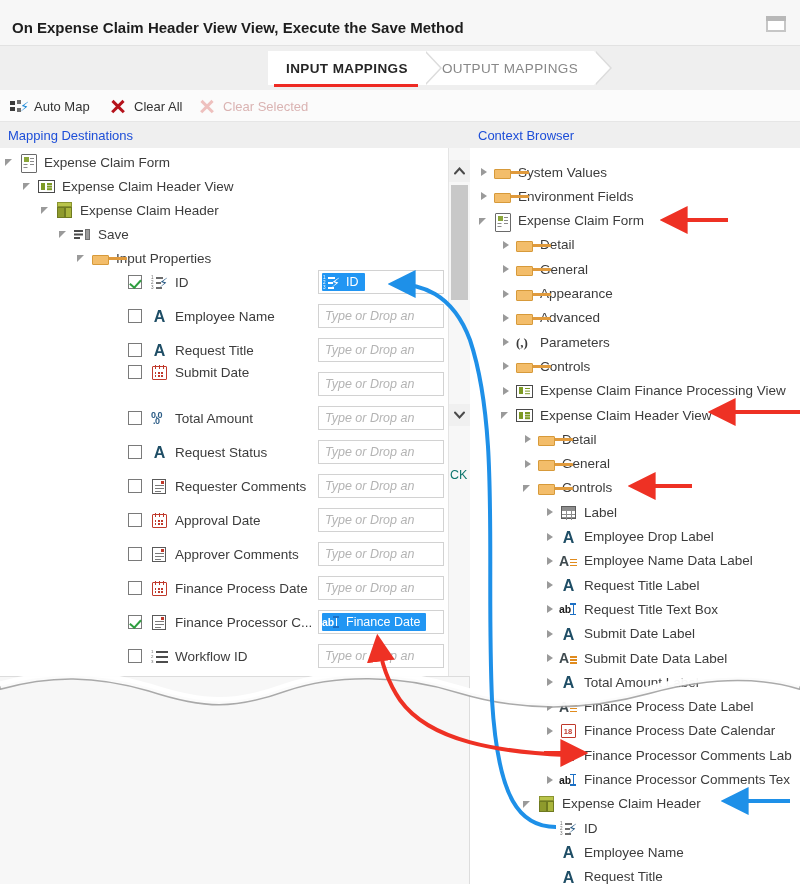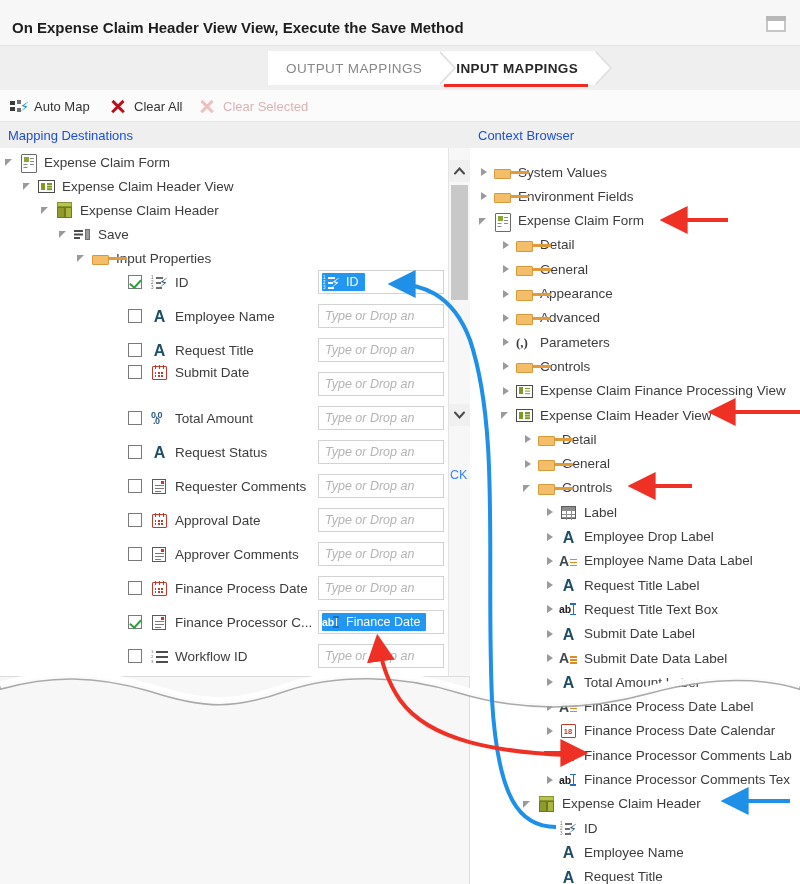--- a/index.html
+++ b/index.html
@@ -205,49 +205,49 @@
   
   .sbar{
     position:absolute;left:448px;top:148px;width:22px;height:528px;
     background:#f7f7f7;border-left:1px solid #e4e4e4;box-sizing:border-box;
   }
   .sbtn{position:absolute;left:0;width:21px;height:22px;background:#f0f0f0;}
   .sbtn.up{top:12px;}
   .sbtn.dn{top:256px;}
   .sbtn .ar{position:absolute;left:5px;top:7px;width:10px;height:8px;color:#555;font-size:12px;line-height:8px;font-weight:bold;}
   .sthumb{position:absolute;left:2px;top:37px;width:17px;height:115px;background:#c8c8c8;}
-  .ck{position:absolute;left:450px;top:468px;font-size:12.5px;color:#3b82f6;}
+  .ck{position:absolute;left:450px;top:468px;font-size:12.5px;color:#0f766e;}
   
   .tear{position:absolute;left:0;top:668px;width:800px;height:60px;pointer-events:none;}
   
   .arrows{position:absolute;left:0;top:0;width:800px;height:884px;pointer-events:none;}
 </style>
 </head>
 <body>
 
 <div class="titlebar">
   <div class="ttl">On Expense Claim Header View View, Execute the Save Method</div>
   <div class="restore-icon">
     <div class="outer"></div>
     <div class="bar"></div>
   </div>
 </div>
 
 <div class="tabstrip">
   <div class="tabs" id="tabs-host">
-      <div class="tab inactive">
-        <span>OUTPUT MAPPINGS</span>
-        <span class="chev-bg"></span>
-        <span class="chev"></span>
-      </div>
       <div class="tab active">
         <span>INPUT MAPPINGS</span>
         <span class="chev-bg"></span>
         <span class="chev"></span>
         <span class="underline" style="background: rgb(238, 42, 35);"></span>
+      </div>
+      <div class="tab inactive">
+        <span>OUTPUT MAPPINGS</span>
+        <span class="chev-bg"></span>
+        <span class="chev"></span>
       </div>
     </div>
 </div>
 
 <div class="toolbar">
 
   <div class="tbtn" style="left:8px;">
     <span class="icn" style="margin-right:0;">
       <span style="position:absolute;left:2px;top:5px;width:5px;height:4px;background:#3b3b3b;"></span>
       <span style="position:absolute;left:2px;top:11px;width:5px;height:4px;background:#3b3b3b;"></span>

